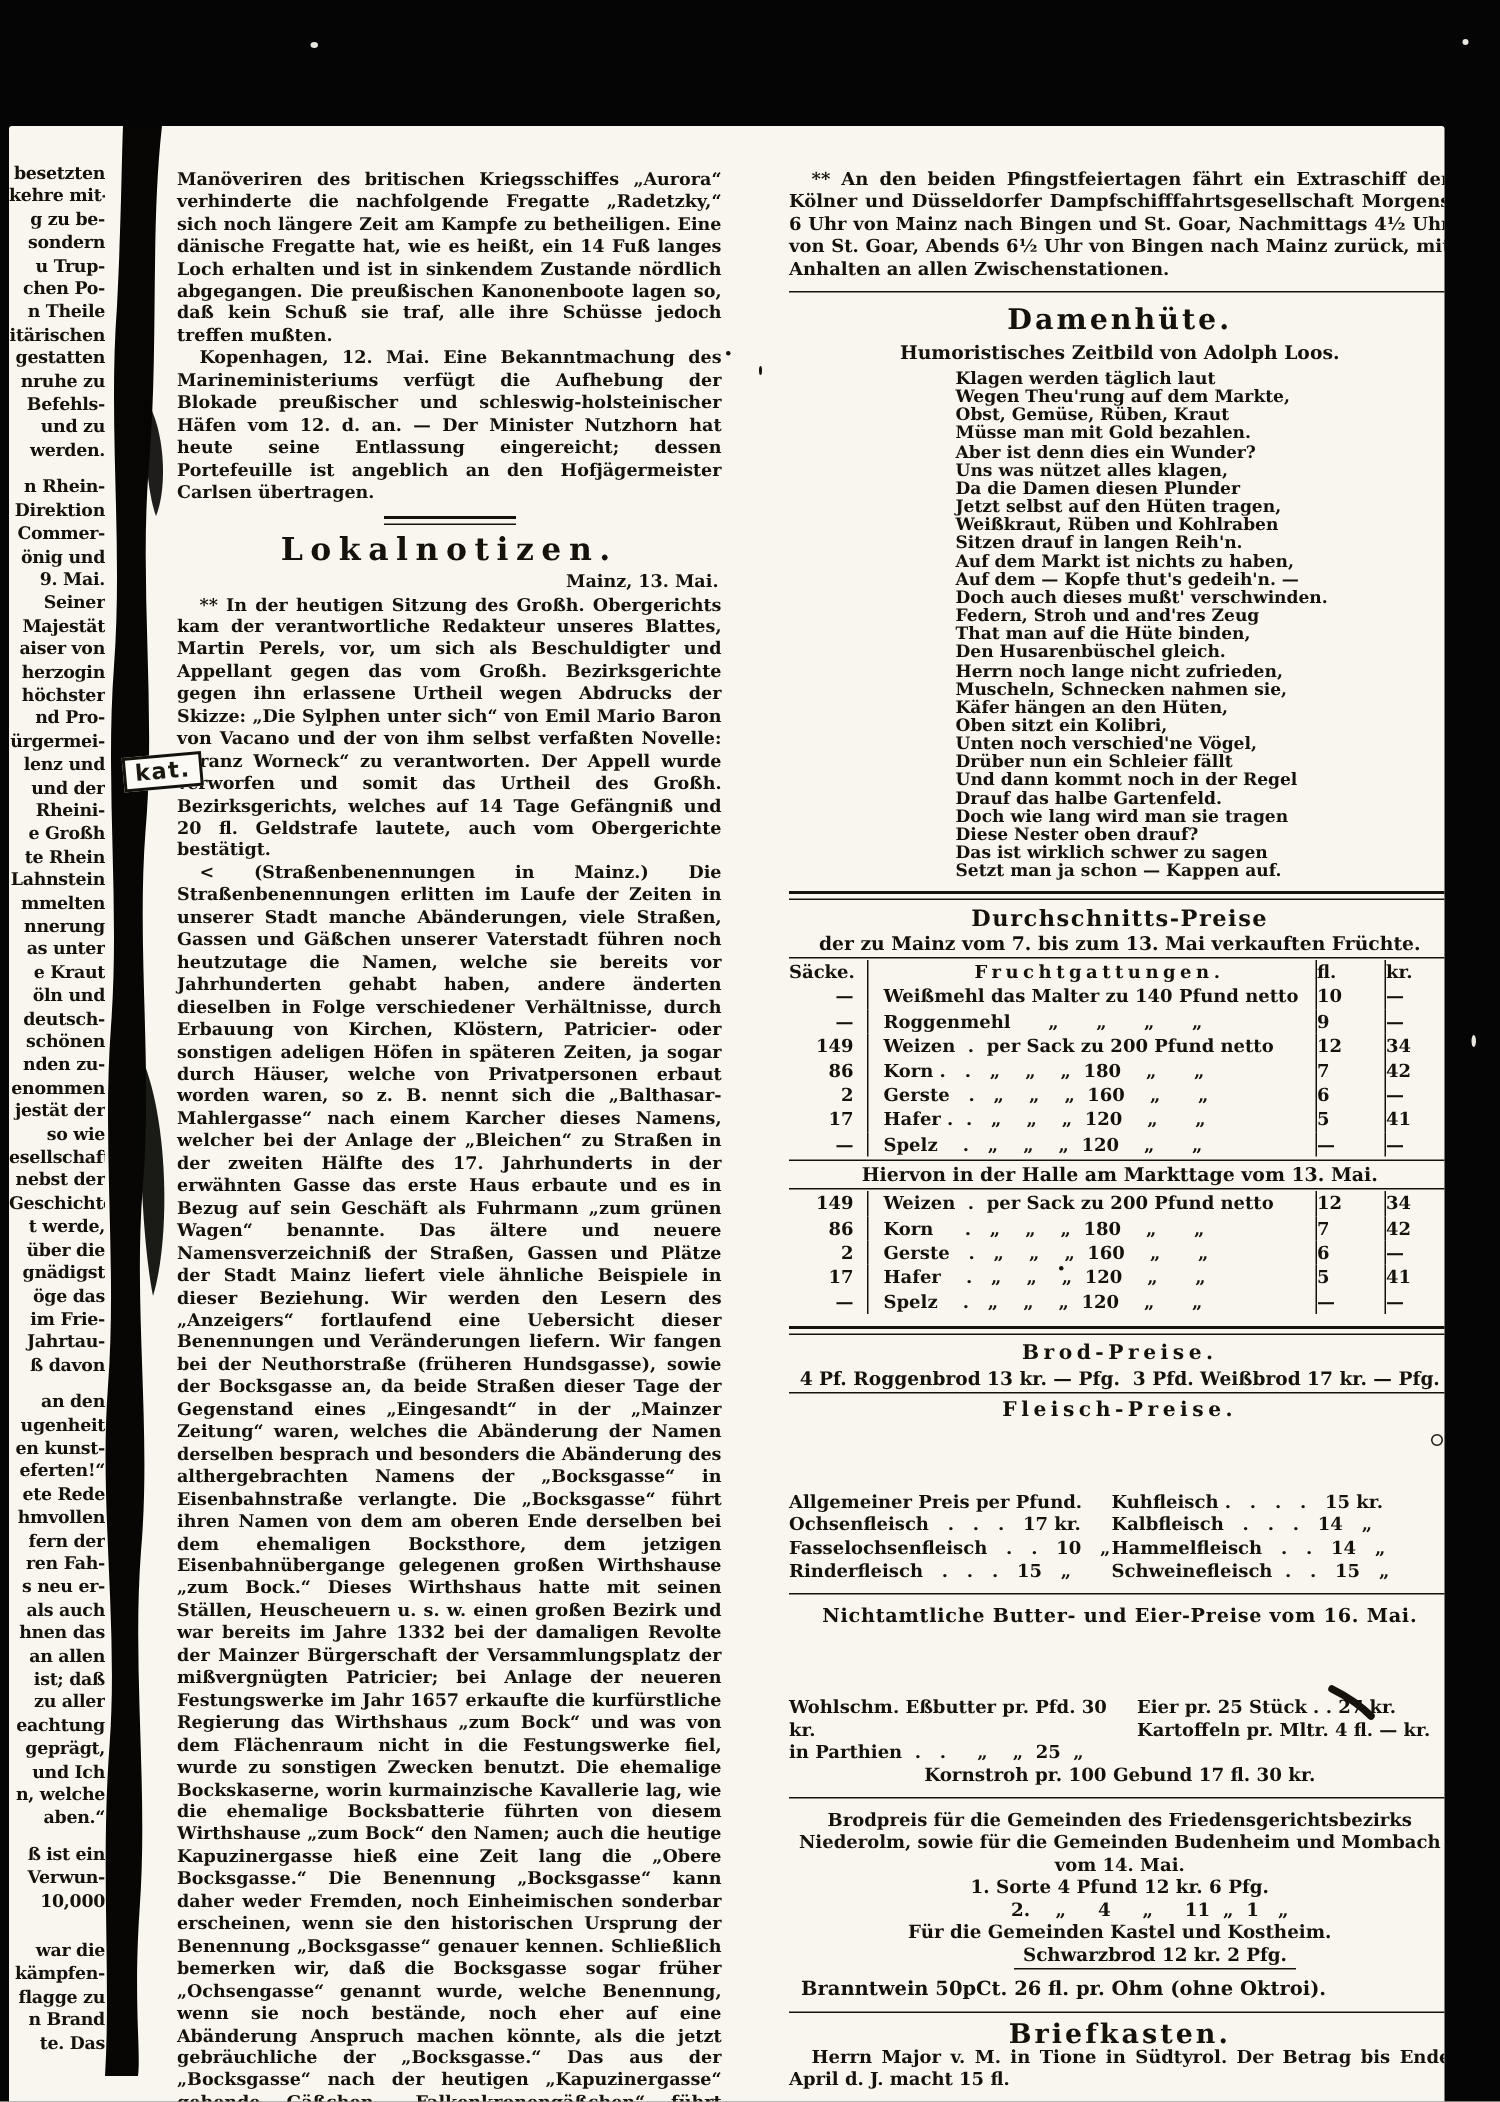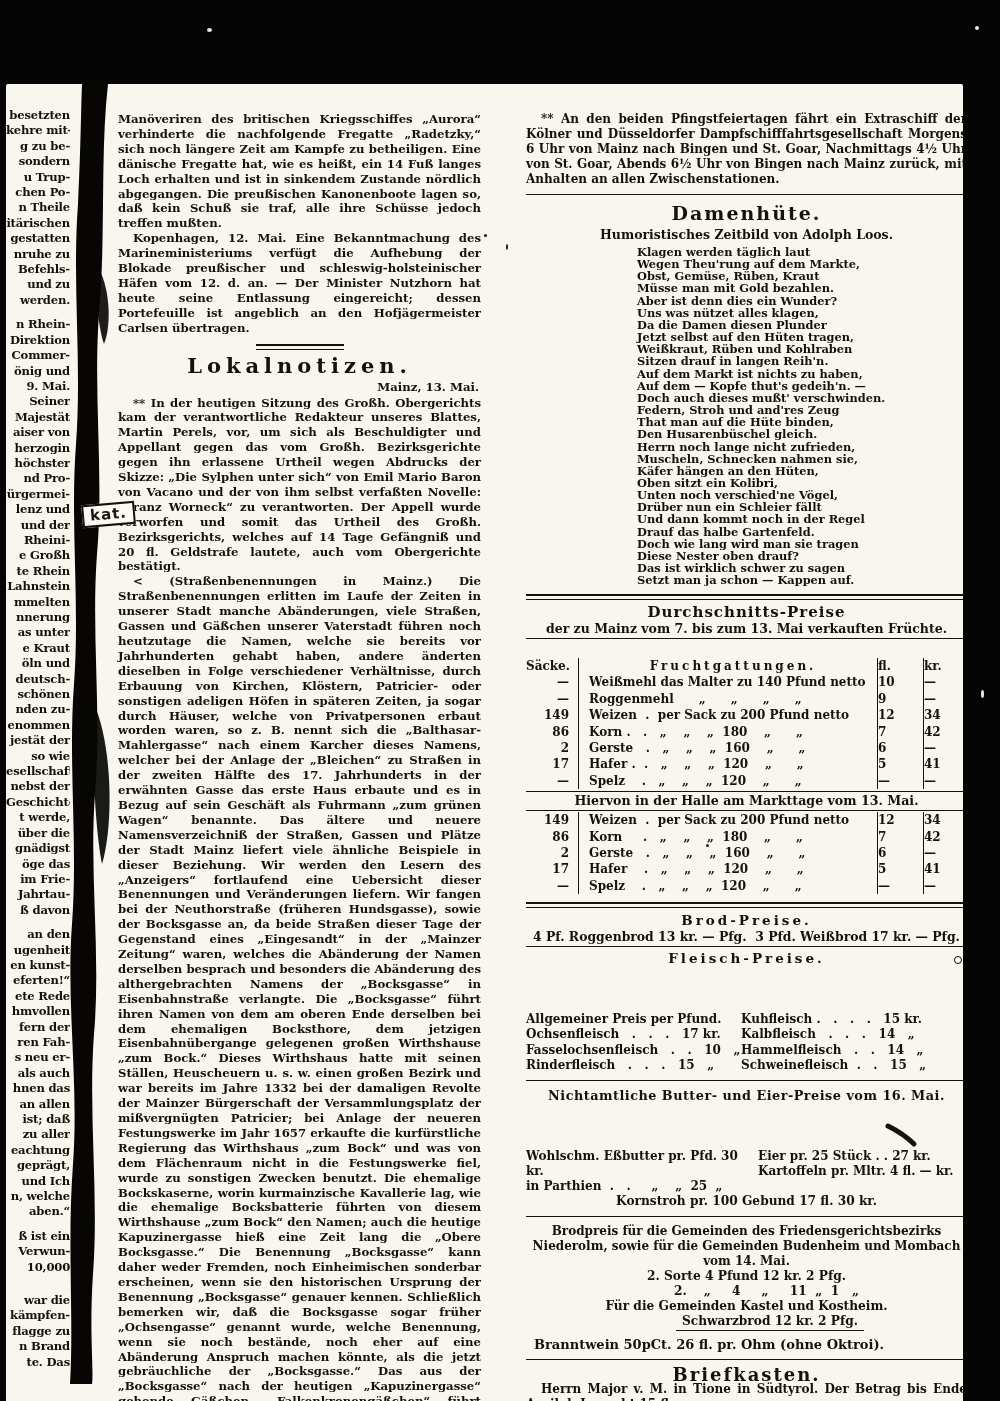--- a/index.html
+++ b/index.html
@@ -43,21 +43,21 @@
   .head-damen{font-size:19px;letter-spacing:2px;line-height:23px;margin-top:6px;}
   .head-sub{font-weight:700;text-align:center;font-size:12.5px;margin:2px 0 4px 0;}
   .rule{border:none;border-top:1.6px solid #15120b;margin:7px 0 7px 0;}
   .rule.dbl{border-top:2.6px solid #15120b;border-bottom:1.1px solid #15120b;height:2.5px;margin:8px 0 5px 0;}
   
   .poem{margin:4px 0 2px 111px;font-weight:700;font-size:11.4px;line-height:12.15px;white-space:nowrap;}
   
   .head-prices{font-size:15px;letter-spacing:1px;}
   .prices-sub{font-weight:700;text-align:center;font-size:12.5px;margin:1px 0 2px 0;}
   .ptable{display:grid;grid-template-columns:52px 1fr 46px 44px;font-weight:700;font-size:12px;line-height:16.4px;}
-  .ptable.topline{border-top:1.8px solid #15120b;padding-top:19px;}
+  .ptable.topline{border-top:1.8px solid #15120b;padding-top:1px;}
   .ptable .c1{text-align:right;padding-right:9px;}
   .ptable .c2{padding-left:10px;border-left:1.6px solid #15120b;white-space:pre-wrap;}
   .ptable .c3,.ptable .c4{text-align:left;border-left:1.6px solid #15120b;}
   .ptable .hdr{letter-spacing:0;}
   .ptable .hdr.c2{letter-spacing:3px;text-align:center;}
   .hall-caption{font-weight:700;text-align:center;font-size:12.6px;
     border-top:1.6px solid #15120b;border-bottom:1.6px solid #15120b;
     padding:1px 0 2px 0;margin:2px 0 1px 0;}
   .section-head{font-weight:700;text-align:center;font-size:13.5px;letter-spacing:3px;margin:3px 0 1px 0;}
   .bread-line{font-weight:700;text-align:center;font-size:12.4px;padding-bottom:2px;border-bottom:1.8px solid #15120b;margin-bottom:4px;white-space:pre-wrap;}
@@ -323,21 +323,21 @@
         
       <div>Wohlschm. Eßbutter pr. Pfd. 30 kr.</div><div>in Parthien  .   .     „    „  25  „</div></div>
       <div>
         
       <div>Eier pr. 25 Stück . . 27 kr.</div><div>Kartoffeln pr. Mltr. 4 fl. — kr.</div></div>
     </div>
     <div class="centerline">Kornstroh pr. 100 Gebund 17 fl. 30 kr.</div>
 
     <hr class="rule">
     <p style="text-align:center;">Brodpreis für die Gemeinden des Friedensgerichtsbezirks Niederolm, sowie für die Gemeinden Budenheim und Mombach vom 14. Mai.</p>
-    <div class="centerline">2. Sorte 4 Pfund 12 kr. 2 Pfg.</div>
+    <div class="centerline">1. Sorte 4 Pfund 12 kr. 6 Pfg.</div>
     <div class="centerline" style="text-align:left;padding-left:148px;">2.    „     4     „     11  „  1   „</div>
     <div class="centerline">Für die Gemeinden Kastel und Kostheim.</div>
     <div class="centerline" style="border-bottom:1.4px solid #15120b;display:inline-block;margin-left:150px;padding:0 6px 1px 6px;">Schwarzbrod 12 kr. 2 Pfg.</div>
 
     <div class="brandy">Branntwein 50pCt. 26 fl. pr. Ohm (ohne Oktroi).</div>
 
     <hr class="rule">
     <h3 class="display-head head-brief">Briefkasten.</h3>
     <div>
 

